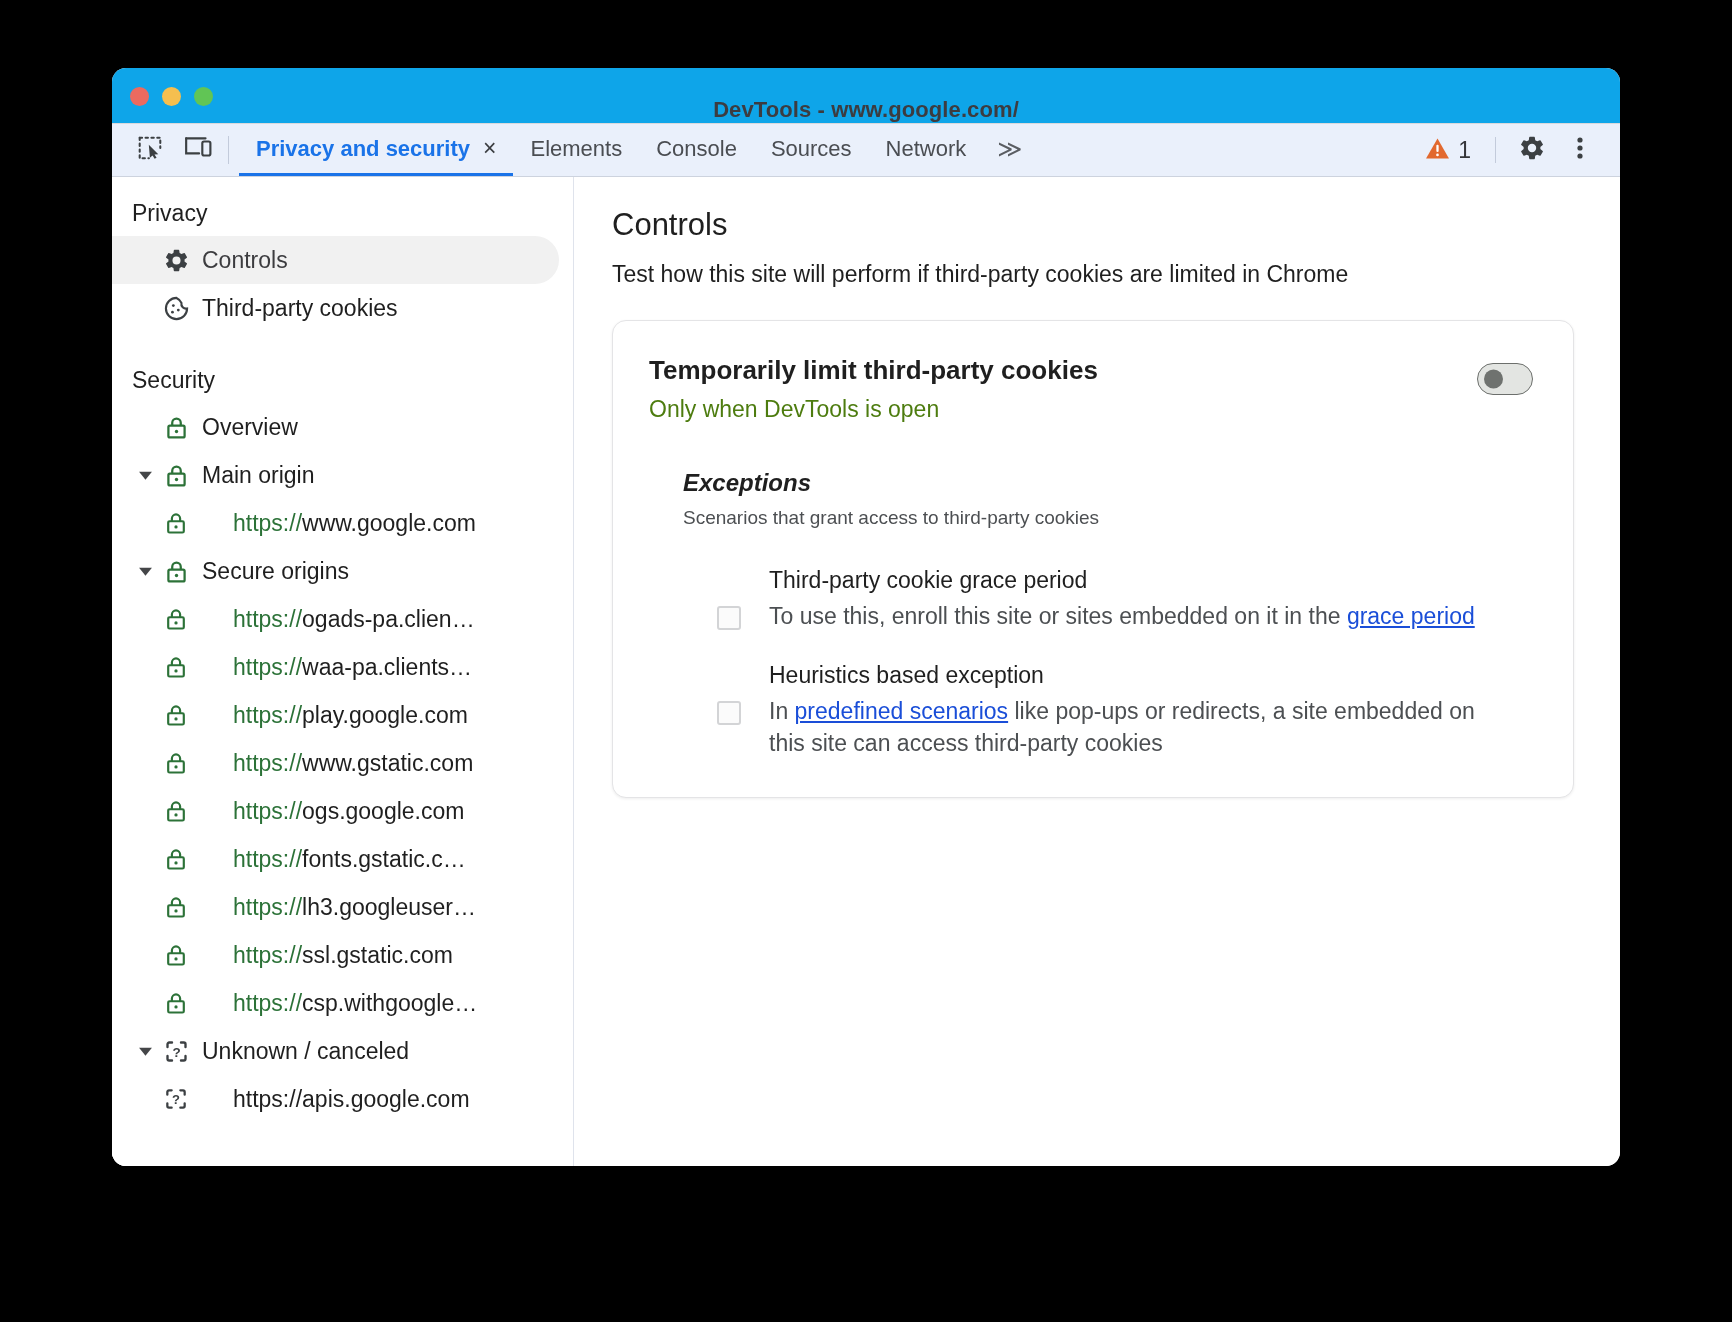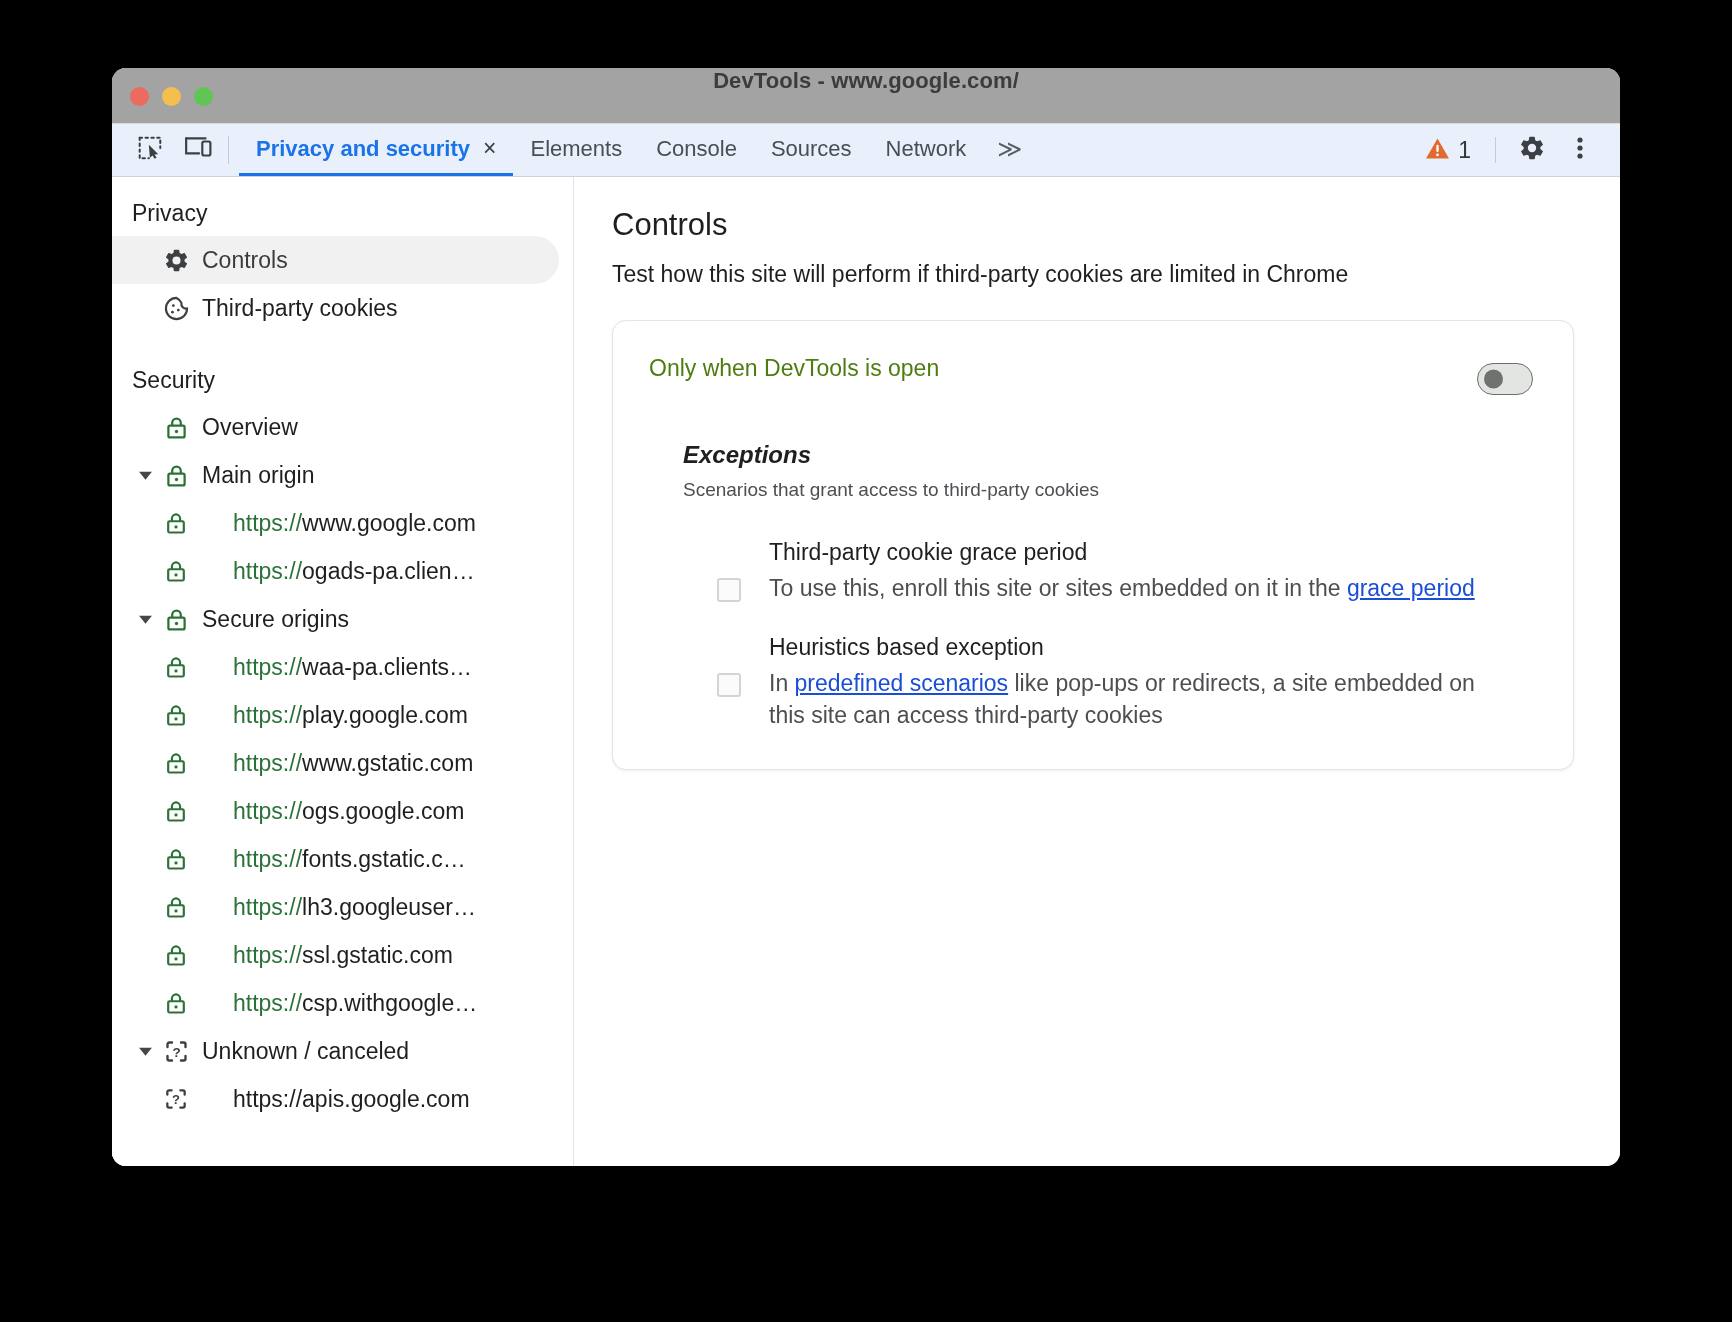--- a/index.html
+++ b/index.html
@@ -21,24 +21,24 @@
     overflow: hidden;
     display: flex;
     flex-direction: column;
   }
 
   
   #titlebar {
     position: relative;
     height: 56px;
     flex: 0 0 56px;
-    background: #a3a3a3;
+    background: #0ea5e9;
     border-bottom: 1px solid #d9d9dc;
     display: flex;
-    align-items: flex-start;
+    align-items: flex-end;
   }
   .traffic-lights {
     position: absolute;
     left: 18px; top: 0; height: 56px;
     display: flex; align-items: center; gap: 13px;
   }
   .light { width: 19px; height: 19px; border-radius: 50%; }
   .light.red    { background: #ec6a5f; }
   .light.yellow { background: #f5bf4f; }
   .light.green  { background: #61c555; }
@@ -382,45 +382,45 @@
         <span class="row-icon">
           <svg width="26" height="26" viewBox="0 0 24 24">
             <rect x="4.8" y="10.4" width="14.4" height="10.4" rx="1.3" fill="none" stroke="#2c7238" stroke-width="2"></rect>
             <path d="M8.2 10.4V7.9a3.8 3.8 0 0 1 7.6 0v2.5" fill="none" stroke="#2c7238" stroke-width="2"></path>
             <circle cx="12" cy="15.6" r="1.5" fill="#2c7238"></circle>
           </svg>
         </span>
         <span class="row-label"><span class="scheme">https://</span><span class="host">www.google.com</span></span>
       </div>
 
-      <div class="tree-row indent-1">
-        <span class="row-icon">
-            <svg width="26" height="26" viewBox="0 0 24 24">
-              <rect x="4.8" y="10.4" width="14.4" height="10.4" rx="1.3" fill="none" stroke="#2c7238" stroke-width="2"></rect>
-              <path d="M8.2 10.4V7.9a3.8 3.8 0 0 1 7.6 0v2.5" fill="none" stroke="#2c7238" stroke-width="2"></path>
-              <circle cx="12" cy="15.6" r="1.5" fill="#2c7238"></circle>
-            </svg>
-          </span>
-        <span class="row-label"><span class="scheme">https://</span><span class="host">ogads-pa.clien…</span></span>
-      </div>
-
       <div class="tree-row">
         <span class="twisty">
           <svg width="15" height="11" viewBox="0 0 14 10">
               <path d="M1 1.5 L13 1.5 L7 9 Z" fill="#444648"></path>
             </svg>
         </span>
         <span class="row-icon">
           <svg width="27" height="27" viewBox="0 0 24 24">
             <rect x="4.8" y="10.4" width="14.4" height="10.4" rx="1.3" fill="none" stroke="#2c7238" stroke-width="2"></rect>
             <path d="M8.2 10.4V7.9a3.8 3.8 0 0 1 7.6 0v2.5" fill="none" stroke="#2c7238" stroke-width="2"></path>
             <circle cx="12" cy="15.6" r="1.5" fill="#2c7238"></circle>
           </svg>
         </span>
         <span class="row-label">Secure origins</span>
+      </div>
+
+      <div class="tree-row indent-1">
+        <span class="row-icon">
+            <svg width="26" height="26" viewBox="0 0 24 24">
+              <rect x="4.8" y="10.4" width="14.4" height="10.4" rx="1.3" fill="none" stroke="#2c7238" stroke-width="2"></rect>
+              <path d="M8.2 10.4V7.9a3.8 3.8 0 0 1 7.6 0v2.5" fill="none" stroke="#2c7238" stroke-width="2"></path>
+              <circle cx="12" cy="15.6" r="1.5" fill="#2c7238"></circle>
+            </svg>
+          </span>
+        <span class="row-label"><span class="scheme">https://</span><span class="host">ogads-pa.clien…</span></span>
       </div>
       <div class="tree-row indent-1">
         <span class="row-icon">
             <svg width="26" height="26" viewBox="0 0 24 24">
               <rect x="4.8" y="10.4" width="14.4" height="10.4" rx="1.3" fill="none" stroke="#2c7238" stroke-width="2"></rect>
               <path d="M8.2 10.4V7.9a3.8 3.8 0 0 1 7.6 0v2.5" fill="none" stroke="#2c7238" stroke-width="2"></path>
               <circle cx="12" cy="15.6" r="1.5" fill="#2c7238"></circle>
             </svg>
           </span>
         <span class="row-label"><span class="scheme">https://</span><span class="host">waa-pa.clients…</span></span>
@@ -532,20 +532,21 @@
 
     </div>
 
     <div id="main">
       <h1>Controls</h1>
       <div class="subtitle">Test how this site will perform if third-party cookies are limited in Chrome</div>
 
       <div class="card">
         <div class="card-head">
           <div class="card-head-text">
+            <div class="card-title">Temporarily limit third-party cookies</div>
             <div class="card-sub">Only when DevTools is open</div>
           </div>
           <div class="toggle">
             <div class="knob"></div>
           </div>
         </div>
 
         <div class="exceptions">
           <h2>Exceptions</h2>
           <div class="ex-sub">Scenarios that grant access to third-party cookies</div>

